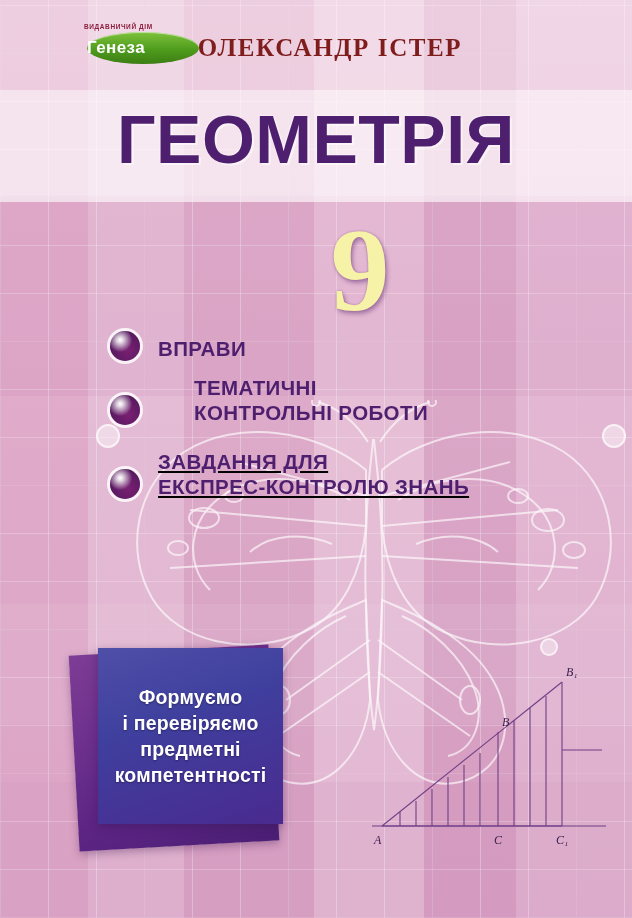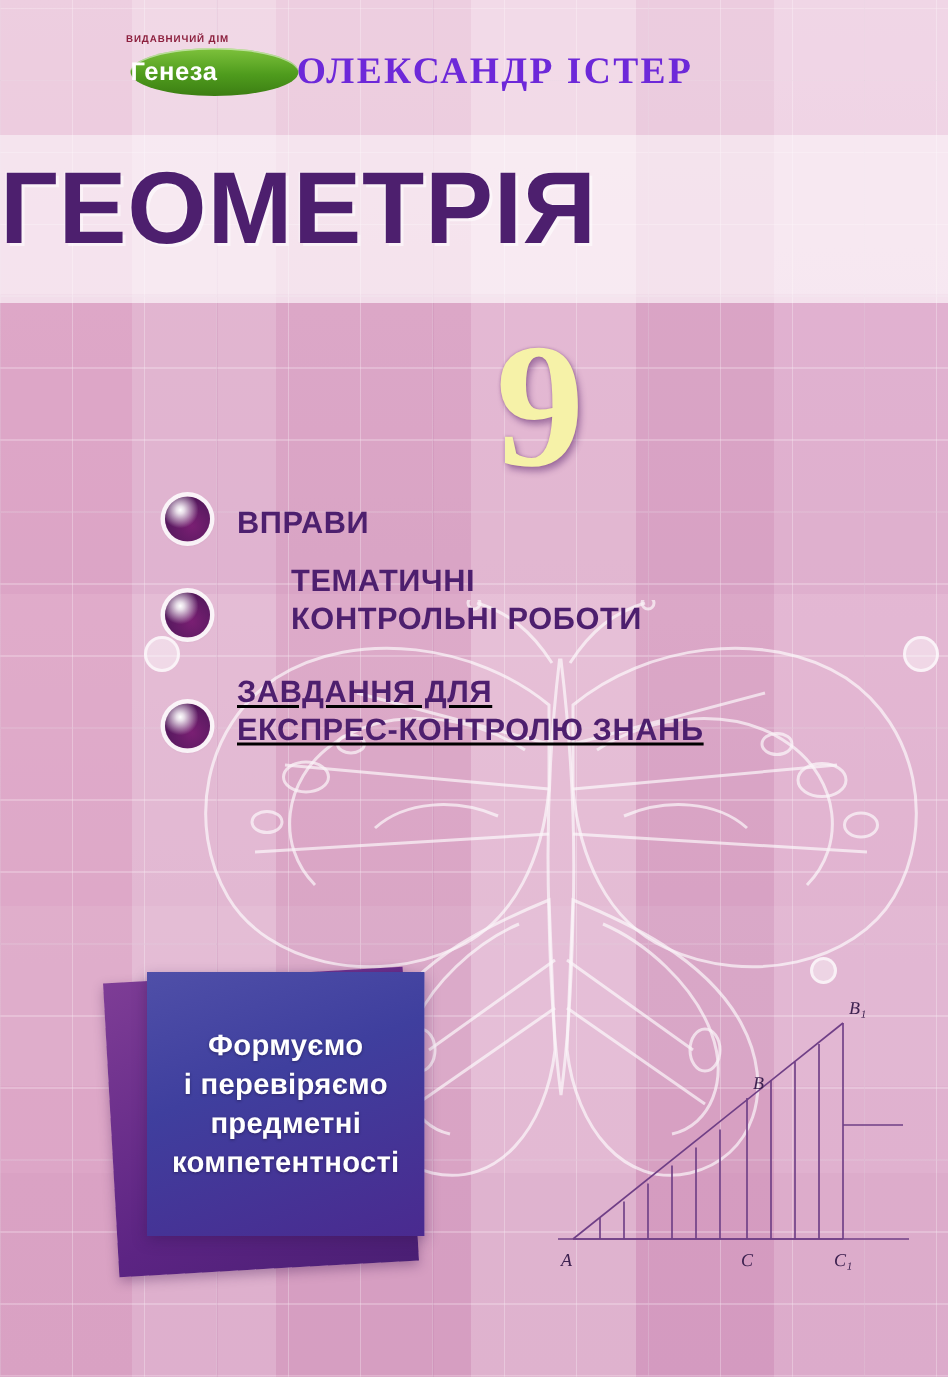--- a/index.html
+++ b/index.html
@@ -134,30 +134,30 @@
   
   .author {
     position: absolute;
     left: 0; right: 0;
     top: 34px;
     text-align: center;
     font-family: "Liberation Serif", serif;
     font-weight: bold;
     font-size: 25px;
     letter-spacing: 1.6px;
-    color: #6d28d9;
+    color: #7f1d1d;
     padding-left: 28px;
   }
 
   
   .main-title {
     position: absolute;
     left: 0; right: 0;
     top: 100px;
-    text-align: left;
+    text-align: center;
     font-family: "Liberation Sans", sans-serif;
     font-weight: bold;
     font-size: 68px;
     letter-spacing: 0.5px;
     color: #4d1f6e;
     text-shadow:
       2px 2px 0 rgba(255,255,255,0.55),
       -1px -1px 0 rgba(255,255,255,0.35);
   }
 

